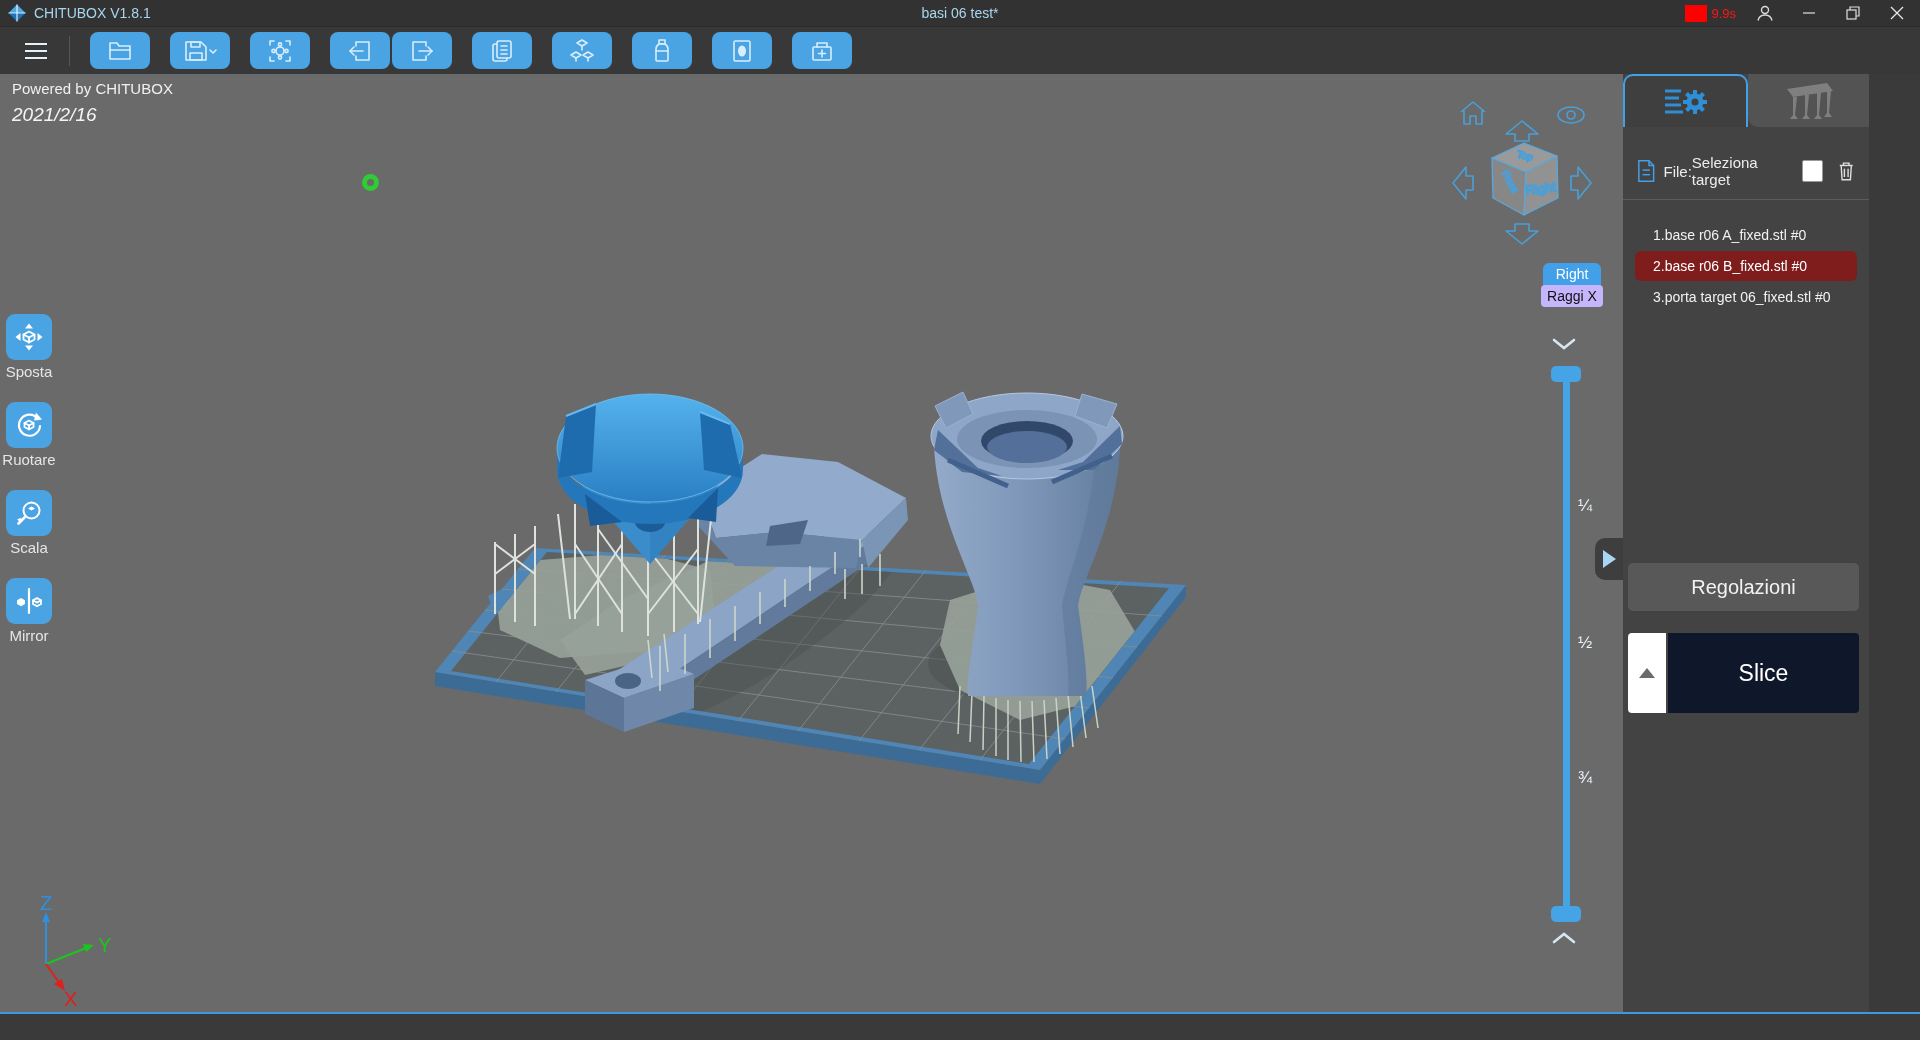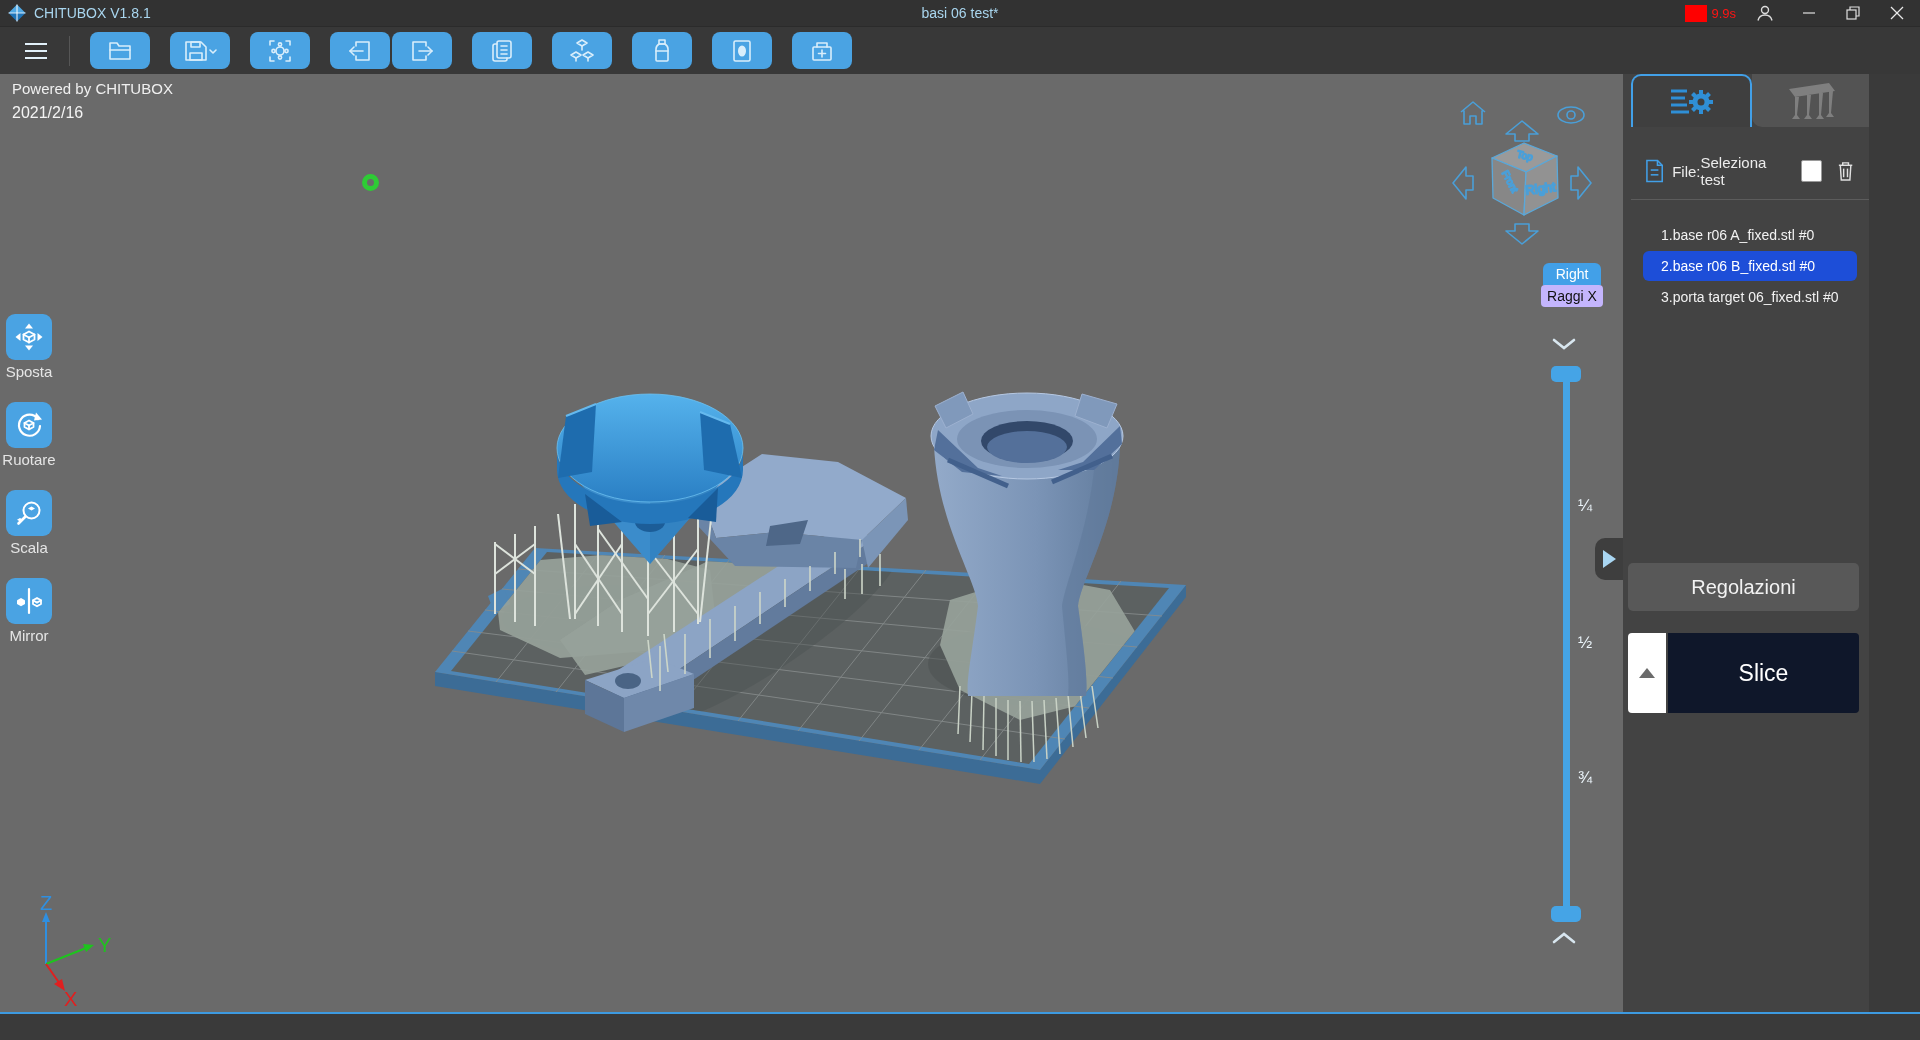--- a/index.html
+++ b/index.html
@@ -24,21 +24,21 @@
   .tbtn { width:60px; height:37px; border-radius:8px; background:#4aa3e3; margin-left:20px; display:flex; align-items:center; justify-content:center; flex:none; }
   .tbtn.joined { margin-left:2px; }
   .tbtn svg { stroke:#d9eefb; fill:none; stroke-width:1.6; stroke-linecap:round; stroke-linejoin:round; }
 
   
   .main { display:flex; height:938px; }
   .viewport { position:relative; width:1623px; height:938px; background:#6a6a6a; overflow:hidden; }
   .scene { position:absolute; left:0; top:0; }
 
   .watermark { position:absolute; left:12px; top:6px; color:#f0f0f0; font-size:15px; }
-  .view-date { position:absolute; left:12px; top:30px; color:#f4f4f4; font-size:16px; }
+  .view-date { position:absolute; left:12px; top:30px; color:#f4f4f4; font-size:19px;font-style:italic; }
   .green-ring { position:absolute; left:362px; top:100px; width:17px; height:17px; border:5px solid #2ecc35; border-radius:50%; }
 
   
   .tool-col { position:absolute; left:2px; top:240px; width:54px; }
   .tool { height:88px; display:flex; flex-direction:column; align-items:center; }
   .tool-btn { width:46px; height:46px; border-radius:9px; background:#4aa3e3; display:flex; align-items:center; justify-content:center; }
   .tool-btn svg { stroke:#ffffff; fill:none; stroke-width:1.8; stroke-linecap:round; stroke-linejoin:round; }
   .tool-label { margin-top:3px; color:#e5e5e5; font-size:15px; }
 
   
@@ -58,35 +58,35 @@
   .sl-label { position:absolute; left:1578px; width:32px; color:#ecf5fb; font-size:17px; }
 
   
   .collapse { position:absolute; right:0; top:464px; width:28px; height:42px; background:#3e3e3e; border-radius:10px 0 0 10px; display:flex; align-items:center; justify-content:center; }
   .collapse .tri { width:0; height:0; border-top:9px solid transparent; border-bottom:9px solid transparent; border-left:13px solid #a9d6f2; }
 
   
   .axis-triad { position:absolute; left:18px; top:820px; }
 
   
-  .panel { width:246px; background:#434343; position:relative;padding-left:8px; }
+  .panel { width:246px; background:#434343; position:relative; }
   .tabbar { height:53px; display:flex; }
   .tab { flex:1; display:flex; align-items:center; justify-content:center; }
   .tab.active { background:#3f3f3f; border:2px solid #42a0e8; border-bottom:none; border-radius:10px 10px 0 0; }
   .tab.inactive { background:#535353; border-radius:0 0 0 10px; }
 
   .file-row { margin-top:26px; height:36px; display:flex; align-items:center; padding:0 14px; color:#ececec; font-size:15px; }
   .file-row .flabel { margin-left:8px; }
   .file-row .spacer { flex:1; }
   .checkbox { width:22px; height:22px; background:#ffffff; border:1px solid #9a9a9a; border-radius:2px; margin:0 14px 0 10px; }
   .divider { height:1px; background:#5c5c5c; margin-top:10px; }
 
   .file-list { margin-top:20px; }
   .file-item { height:30px; line-height:30px; padding-left:18px; color:#f2f2f2; font-size:14px; margin:1px 12px; border-radius:6px; white-space:nowrap; overflow:hidden; }
-  .file-item.selected { background:#1d4ed8; color:#ffffff; }
+  .file-item.selected { background:#7f1d1d; color:#ffffff; }
 
   .adjustments { position:absolute; top:489px; left:5px; right:10px; height:48px; background:#585858; border:none; border-radius:5px; color:#f2f2f2; font-size:20px; font-family:"Liberation Sans", sans-serif; }
   .slice-row { position:absolute; top:559px; left:5px; right:10px; height:80px; display:flex; gap:2px; }
   .slice-arrow { width:38px; background:#ffffff; border:none; border-radius:4px 0 0 4px; display:flex; align-items:center; justify-content:center; }
   .slice-arrow .tri { width:0; height:0; border-left:8px solid transparent; border-right:8px solid transparent; border-bottom:10px solid #6b6b6b; }
   .slice-btn { flex:1; background:#0f172a; border:none; border-radius:0 4px 4px 0; color:#ffffff; font-size:23px; font-family:"Liberation Sans", sans-serif; }
 
   
   .bottombar { height:28px; background:#3a3a3a; border-top:2px solid #3d9ae0; }
 </style>
@@ -544,21 +544,21 @@
 
       <div class="file-row">
         <svg width="20" height="24" viewBox="0 0 20 24" fill="none" stroke="#42a0e8" stroke-width="1.6">
           <path d="M2,1 H13 L18,6 V23 H2 Z"></path>
             <path d="M13,1 V6 H18"></path>
             <line x1="6" y1="11" x2="14" y2="11"></line>
             <line x1="6" y1="16" x2="14" y2="16"></line>
         </svg>
         <span class="flabel">File:</span>
         <span class="spacer"></span>
-        <span>Seleziona test</span>
+        <span>Seleziona target</span>
         <span class="checkbox"></span>
         <svg width="20" height="22" viewBox="0 0 20 22" fill="none" stroke="#e0e0e0" stroke-width="1.5">
           <path d="M3,5 H17"></path>
             <path d="M7,5 V2.5 H13 V5"></path>
             <path d="M4.5,5 L5.5,20.5 H14.5 L15.5,5"></path>
             <line x1="8" y1="8.5" x2="8" y2="17.5"></line>
             <line x1="12" y1="8.5" x2="12" y2="17.5"></line>
         </svg>
       </div>
       <div class="divider"></div>

